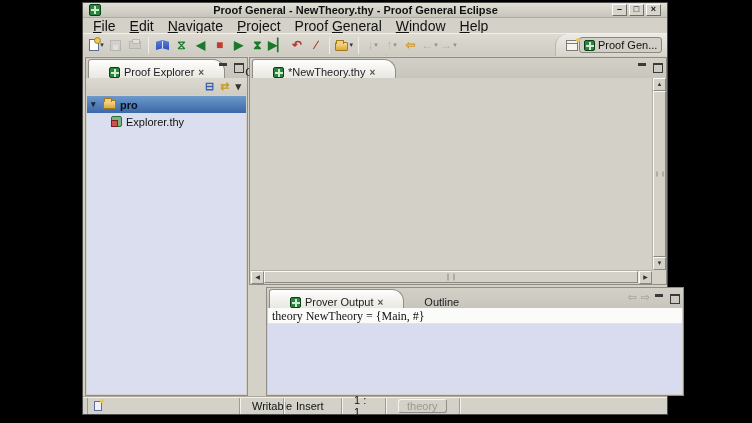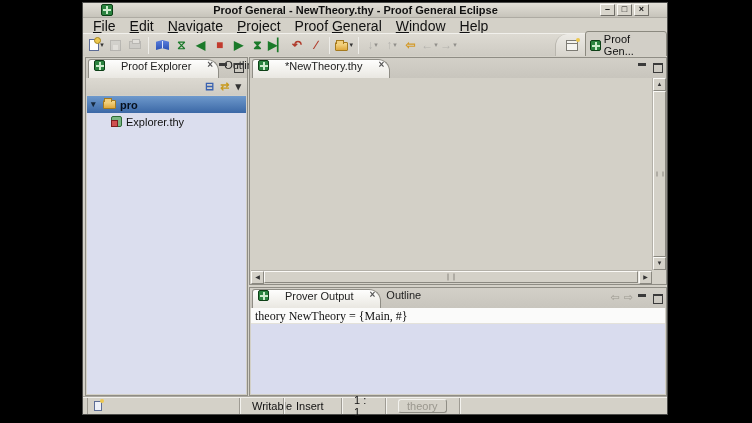--- a/index.html
+++ b/index.html
@@ -3,21 +3,21 @@
 <meta charset="utf-8">
 <style>
   * { margin:0; padding:0; box-sizing:border-box; }
   html,body { background:#000; }
   #canvas { position:relative; width:752px; height:423px; background:#000; overflow:hidden;
             font-family:"Liberation Sans", sans-serif; }
   .window { position:absolute; left:82px; top:2px; width:586px; height:413px;
             background:#d4d1c8; border:1px solid #4c4c4a; }
 
   
-  .titlebar { height:15px; display:flex; align-items:center; padding:0 18px;
+  .titlebar { height:15px; display:flex; align-items:center; padding:0 6px;
               background:linear-gradient(#e2dfd7,#c7c4bb); border-bottom:1px solid #aeaba3; }
   .titlebar .title { flex:1; text-align:center; font-size:11px; font-weight:bold; color:#111;
                      white-space:nowrap; overflow:hidden; }
   .winbtn { width:15px; height:12px; margin-left:2px; background:#d8d5cc;
             border:1px solid; border-color:#fbfaf7 #6f6d67 #6f6d67 #fbfaf7;
             font-size:9px; line-height:9px; text-align:center; font-weight:bold; color:#111; }
 
   
   .pg-icon { position:relative; width:12px; height:12px; background:#2c8440;
              border:1px solid #0d3f16; border-radius:2px; flex:0 0 auto; }
@@ -50,36 +50,36 @@
                          background:#efeee9; border:1px solid #94918a; }
   .icon-book { width:13px; height:10px; background:linear-gradient(180deg,#5d80de,#2c52b6);
                clip-path:polygon(0 18%,50% 0,100% 18%,100% 100%,50% 82%,0 100%); }
   .icon-book::after { content:""; position:absolute; left:6px; top:1px; width:1px; height:8px; background:#dfe6fa; }
   .icon-folder { width:13px; height:9px; background:linear-gradient(#f7da8d,#dfa93d);
                  border:1px solid #a57a1e; border-radius:1px; margin-top:3px; }
   .icon-folder::before { content:""; position:absolute; left:0; top:-3px; width:6px; height:3px;
                          background:#f2cf7c; border:1px solid #a57a1e; border-bottom:none; }
 
   .tb-right { position:absolute; right:0; top:0; bottom:0; width:112px; display:flex; align-items:center;
-              gap:7px; padding-left:10px; background:linear-gradient(#eceae5,#d8d5cd);
+              gap:1px; padding-left:10px; background:linear-gradient(#eceae5,#d8d5cd);
               border-left:1px solid #b9b6ae; border-radius:12px 0 0 0; }
   .persp-icon { position:relative; width:12px; height:11px; background:#f5f4f0; border:1px solid #7d7b74; }
   .persp-icon::before { content:""; position:absolute; left:0; top:2px; width:10px; height:1px; background:#7d7b74; }
   .persp-icon::after { content:""; position:absolute; right:-3px; top:-3px; width:4px; height:4px;
                        background:#ecc84e; border-radius:50%; }
   .persp-btn { display:flex; align-items:center; gap:3px; font-size:11px; padding:1px 4px;
                background:#d2cfc7; border:1px solid #8b897f; border-radius:3px; color:#111; }
 
   
   .main { position:absolute; left:0; right:0; top:53px; bottom:17px; background:#d4d1c8; }
   .panel { position:absolute; border:1px solid #8f8d85; background:#d3d0c7; }
 
   .tabrow { position:relative; height:20px; display:flex; align-items:flex-end; padding-left:2px;
             background:linear-gradient(#d3d0c8,#c8c5bd); }
-  .ctab { height:19px; display:flex; align-items:flex-start; gap:16px; padding:0 5px;
+  .ctab { height:19px; display:flex; align-items:flex-end; gap:4px; padding:0 20px;
           font-size:11px; color:#222; white-space:nowrap; }
   .ctab.active { background:linear-gradient(#fefefd,#e9e7e1); border:1px solid #8f8d85; border-bottom:none;
                  border-radius:3px 12px 0 0; }
   .tab-close { font-size:10px; font-weight:bold; color:#555; line-height:1; }
   .corner { position:absolute; right:3px; top:4px; display:flex; align-items:center; gap:4px; }
   .btn-min, .btn-max { width:11px; height:10px; position:relative; }
   .btn-min::after { content:""; position:absolute; left:1px; top:1px; width:8px; height:3px; background:#3a3a3a; }
   .btn-max::after { content:""; position:absolute; left:1px; top:1px; width:8px; height:7px;
                     border:1px solid #3a3a3a; border-top:2px solid #3a3a3a; }
   .nav-arrow { font-size:11px; color:#9b988f; line-height:1; }
@@ -124,21 +124,21 @@
   .sc-btn { position:absolute; width:13px; height:13px; background:#d4d1c8;
             border:1px solid; border-color:#fbfaf7 #8a8880 #8a8880 #fbfaf7;
             font-size:6px; color:#333; text-align:center; line-height:11px; }
   .sc-thumb { position:absolute; background:#d4d1c8; border:1px solid; border-color:#fbfaf7 #8a8880 #8a8880 #fbfaf7; }
   .sc-thumb::after { content:""; position:absolute; left:50%; top:50%; transform:translate(-50%,-50%);
                      width:5px; height:5px; border-left:1px solid #8a8880; border-right:1px solid #8a8880; }
   .hscroll .sc-thumb::after { width:5px; height:7px; }
   .scorner { position:absolute; right:1px; bottom:1px; width:13px; height:13px; background:#d4d1c8; }
 
   
-  #output { left:166px; top:231px; width:418px; bottom:1px; }
+  #output { left:183px; top:231px; width:418px; bottom:1px; }
   .out-content { position:absolute; left:1px; right:1px; top:20px; bottom:1px; background:#d9dcee; }
   .out-row { height:16px; background:#fbfbfa; border-bottom:1px solid #e4e2da;
              font-family:"Liberation Serif", serif; font-size:12px; line-height:16px; padding-left:4px; color:#111;
              white-space:nowrap; }
 
   
   .statusbar { position:absolute; left:0; right:0; bottom:0; height:17px; background:#d4d1c8;
                border-top:1px solid #f1f0ec; box-shadow:0 -1px 0 #aaa79f; display:flex; align-items:center;
                font-size:11px; color:#111; }
   .sb-left { width:152px; display:flex; align-items:center; padding-left:6px; gap:4px; align-self:stretch;

